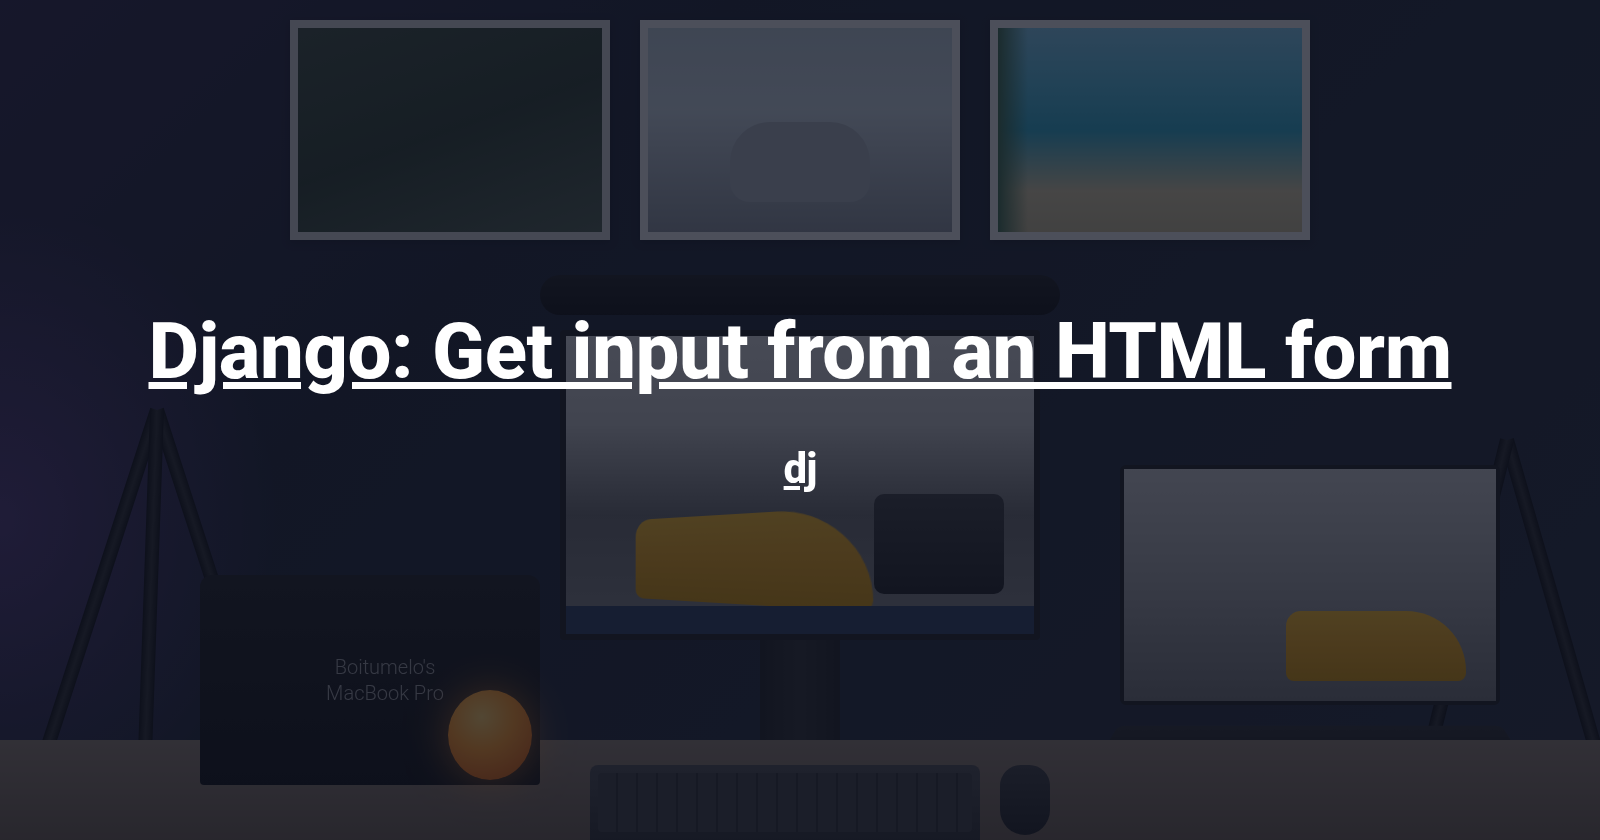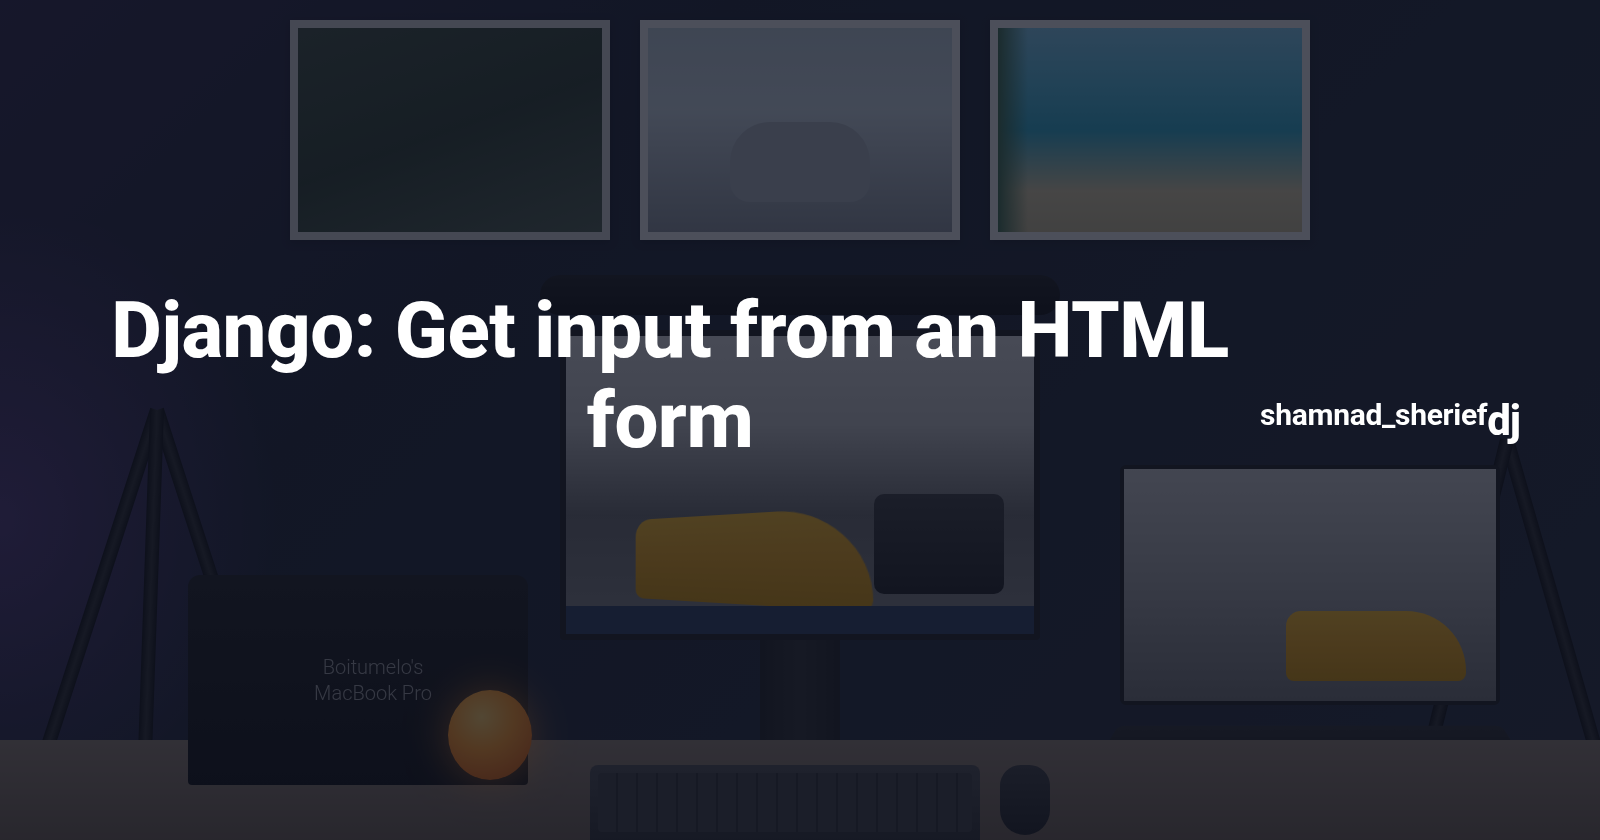--- a/index.html
+++ b/index.html
@@ -219,21 +219,21 @@
       background: linear-gradient(180deg, #2a2a2a 0%, #0a0a0a 100%);
       transform: perspective(400px) rotateX(50deg);
       border-radius: 8px;
       z-index: 3;
     }
     
     
     .macbook {
       position: absolute;
       top: 575px;
-      left: 188px;
+      left: 200px;
       width: 340px;
       height: 210px;
       background: linear-gradient(180deg, #1a1a1a 0%, #0a0a0a 100%);
       border-radius: 12px 12px 4px 4px;
       z-index: 4;
       display: flex;
       align-items: center;
       justify-content: center;
       flex-direction: column;
       gap: 8px;
@@ -355,24 +355,26 @@
       background: rgba(15, 20, 35, 0.72);
       z-index: 10;
     }
     
     
     .content {
       position: absolute;
       inset: 0;
       z-index: 20;
       display: flex;
+      flex-direction: column;
       align-items: center;
       justify-content: center;
       color: #fff;
       padding: 0 80px;
+      text-decoration: underline;
     }
     
     .title {
       font-size: 78px;
       font-weight: 800;
       text-align: center;
       line-height: 1.15;
       letter-spacing: -0.5px;
       margin-bottom: 48px;
       margin-top: -40px;
@@ -443,15 +445,14 @@
 
   <div class="desk"></div>
   <div class="keyboard"></div>
   <div class="mouse"></div>
 </div>
 
 <div class="overlay"></div>
 
 <div class="content">
   <h1 class="title">Django: Get input from an HTML form</h1>
-  <div class="author">shamnad_sherief</div>
   <div class="logo-text">dj</div>
 </div>
 
 </body></html>

